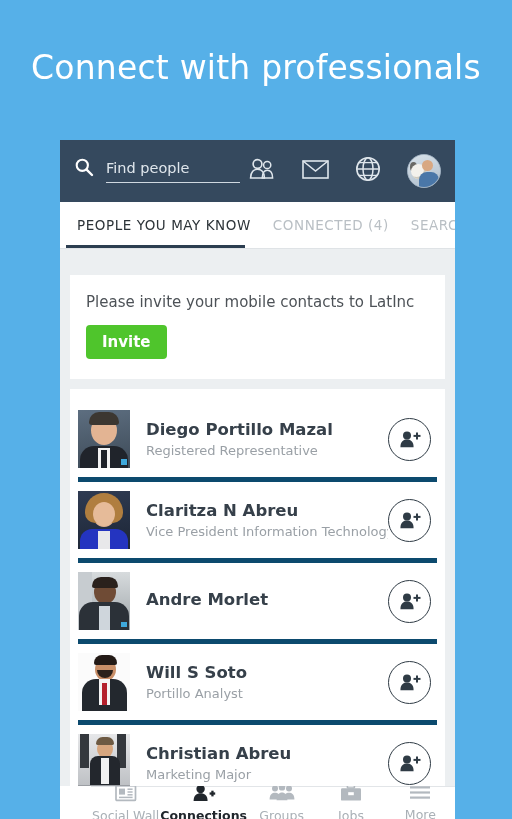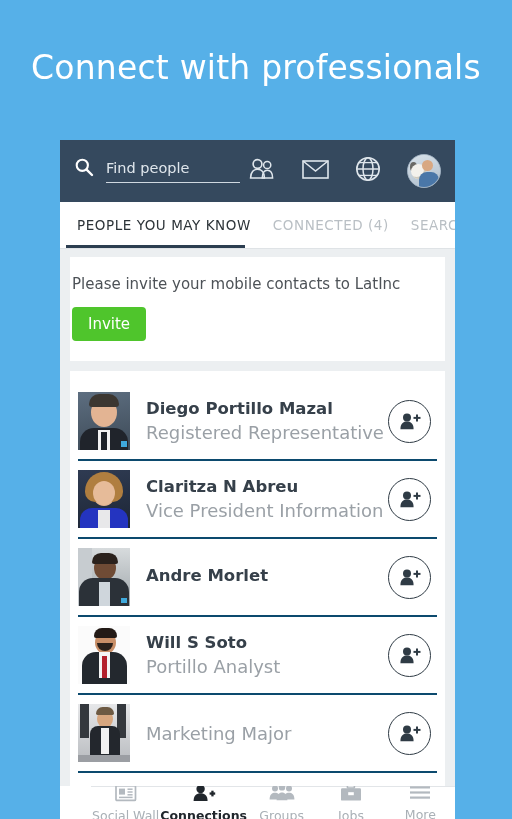--- a/index.html
+++ b/index.html
@@ -133,72 +133,73 @@
 
   
   .body-scroll {
     flex: 1;
     background: #eceff1;
     overflow: hidden;
     position: relative;
   }
 
   .invite-card {
-    margin: 8px 10px 0 10px;
+    margin: 26px 10px 0 10px;
     background: #ffffff;
-    padding: 18px 18px 20px 2px;
+    padding: 18px 18px 20px 16px;
   }
   .invite-text {
     font-size: 15px;
     color: #4d5257;
     margin-bottom: 14px;
   }
   .invite-btn {
     display: inline-block;
     background: #4fc52c;
     color: #ffffff;
     font-size: 15px;
     border: 0;
     border-radius: 4px;
     padding: 8px 16px;
     font-family: inherit;
     cursor: pointer;
+    font-weight: bold;
   }
 
   .people-list {
     margin: 10px 10px 0 10px;
     background: #ffffff;
     padding: 12px 8px;
   }
   .person {
     display: flex;
     align-items: center;
     padding: 9px 0;
-    border-top: 2px solid #0c4a6e;
+    border-top: 5px solid #0c4a6e;
     min-height: 76px;
   }
   .person:first-child { border-top: 0; }
   .p-photo {
     width: 52px; height: 58px;
     flex: none;
     margin-right: 16px;
     overflow: hidden;
     position: relative;
     background: #8a9097;
   }
   .p-info { flex: 1; min-width: 0; }
   .p-name {
     font-size: 16.5px;
     font-weight: bold;
     color: #36404a;
     margin-bottom: 4px;
     white-space: nowrap;
   }
   .p-title {
-    font-size: 18px;
+    font-size: 13px;
     color: #9aa0a6;
     white-space: nowrap;
     overflow: hidden;
   }
   .add-btn {
     width: 43px; height: 43px;
     border-radius: 50%;
     border: 1.6px solid #2f3b45;
     flex: none;
     margin-right: 6px;
@@ -410,20 +411,21 @@
           <span class="pf pf-bg" style="background:linear-gradient(180deg,#e6e7e9 0%,#b9bcc0 100%)"></span>
           <span class="pf" style="left:2px;top:0;width:9px;height:34px;background:#34383d"></span>
           <span class="pf" style="right:4px;top:0;width:9px;height:34px;background:#34383d"></span>
           <span class="pf pf-head" style="left:19px;top:6px;width:16px;height:18px;background:#d8a77f"></span>
           <span class="pf" style="left:18px;top:3px;width:18px;height:8px;border-radius:9px 9px 2px 2px;background:#6d5a43"></span>
           <span class="pf" style="left:12px;bottom:0;width:30px;height:36px;border-radius:8px 8px 0 0;background:#23272d"></span>
           <span class="pf" style="left:23px;bottom:8px;width:8px;height:26px;background:#f1f1f1"></span>
           <span class="pf" style="left:0;bottom:0;width:52px;height:7px;background:#9b9ea3"></span>
         </div>
         <div class="p-info">
+          <div class="p-name">Christian Abreu</div>
           <div class="p-title">Marketing Major</div>
         </div>
         <div class="add-btn">
           <svg width="22" height="19" viewBox="0 0 22 19">
             <circle cx="8" cy="5.4" r="4" fill="#2f3b45"></circle>
             <path d="M1.4 17.2 C1.4 11.4 4.4 9.6 8 9.6 C11.6 9.6 14.6 11.4 14.6 17.2 Z" fill="#2f3b45"></path>
             <line x1="18" y1="2.4" x2="18" y2="9.4" stroke="#2f3b45" stroke-width="2"></line>
             <line x1="14.5" y1="5.9" x2="21.5" y2="5.9" stroke="#2f3b45" stroke-width="2"></line>
           </svg>
         </div>

